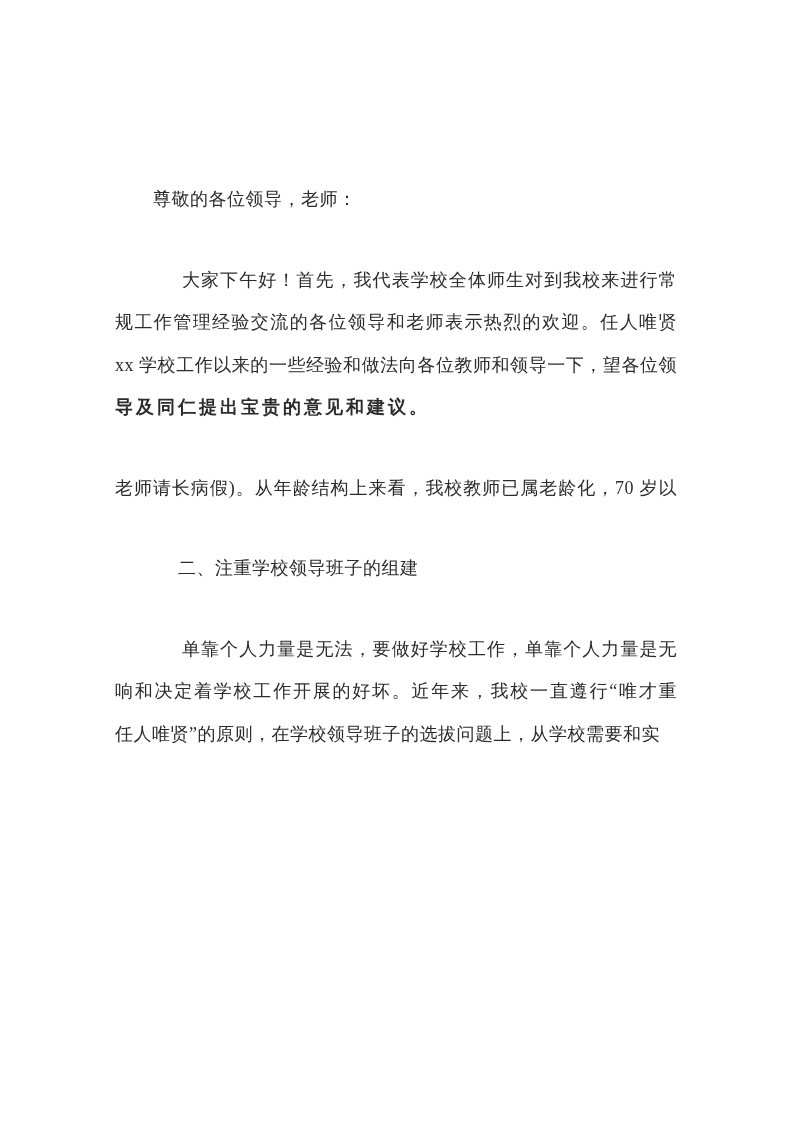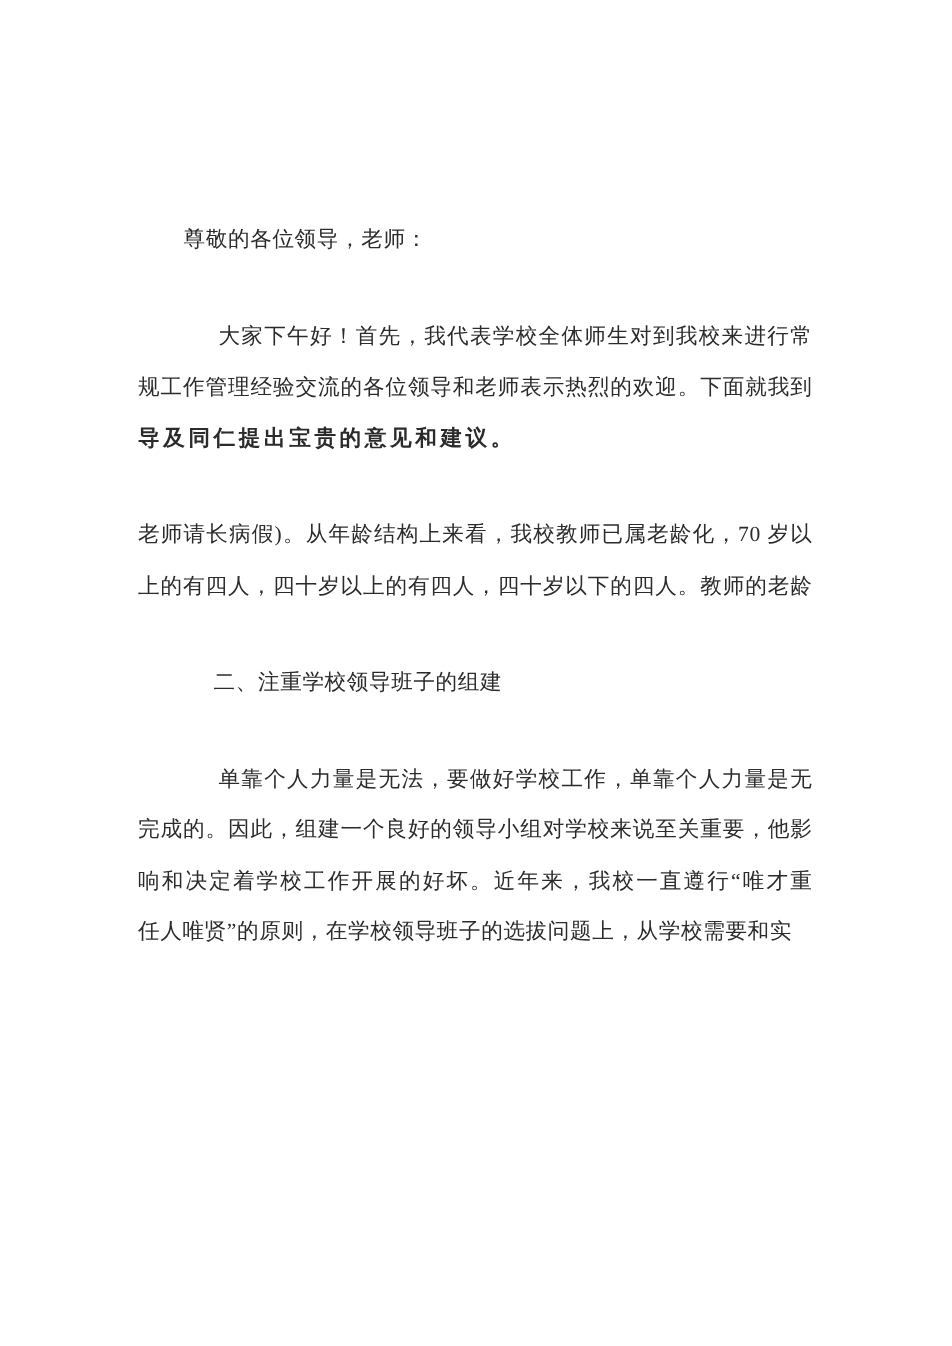--- a/index.html
+++ b/index.html
@@ -50,35 +50,34 @@
 
 <div class="page">
   <div class="content">
 
     <div class="block">
       <div class="line single indent-sal">尊敬的各位领导，老师：</div>
     </div>
 
     <div class="block">
       <div class="line full indent-para">大家下午好！首先，我代表学校全体师生对到我校来进行常</div>
-      <div class="line full">规工作管理经验交流的各位领导和老师表示热烈的欢迎。下面就我到</div>
+      <div class="line full">规工作管理经验交流的各位领导和老师表示热烈的欢迎。任人唯贤</div>
+      <div class="line full">xx 学校工作以来的一些经验和做法向各位教师和领导一下，望各位领</div>
       <div class="line last wide">导及同仁提出宝贵的意见和建议。</div>
     </div>
 
 
     <div class="block">
       <div class="line full">老师请长病假)。从年龄结构上来看，我校教师已属老龄化，70 岁以</div>
-      <div class="line full">上的有四人，四十岁以上的有四人，四十岁以下的四人。教师的老龄</div>
     </div>
 
     <div class="block">
       <div class="line single indent-head">二、注重学校领导班子的组建</div>
     </div>
 
     <div class="block">
       <div class="line full indent-para">单靠个人力量是无法，要做好学校工作，单靠个人力量是无法</div>
-      <div class="line full">完成的。因此，组建一个良好的领导小组对学校来说至关重要，他影</div>
       <div class="line full">响和决定着学校工作开展的好坏。近年来，我校一直遵行“唯才重用、</div>
       <div class="line last">任人唯贤”的原则，在学校领导班子的选拔问题上，从学校需要和实</div>
     </div>
 
   </div>
 </div>
 
 </body></html>

